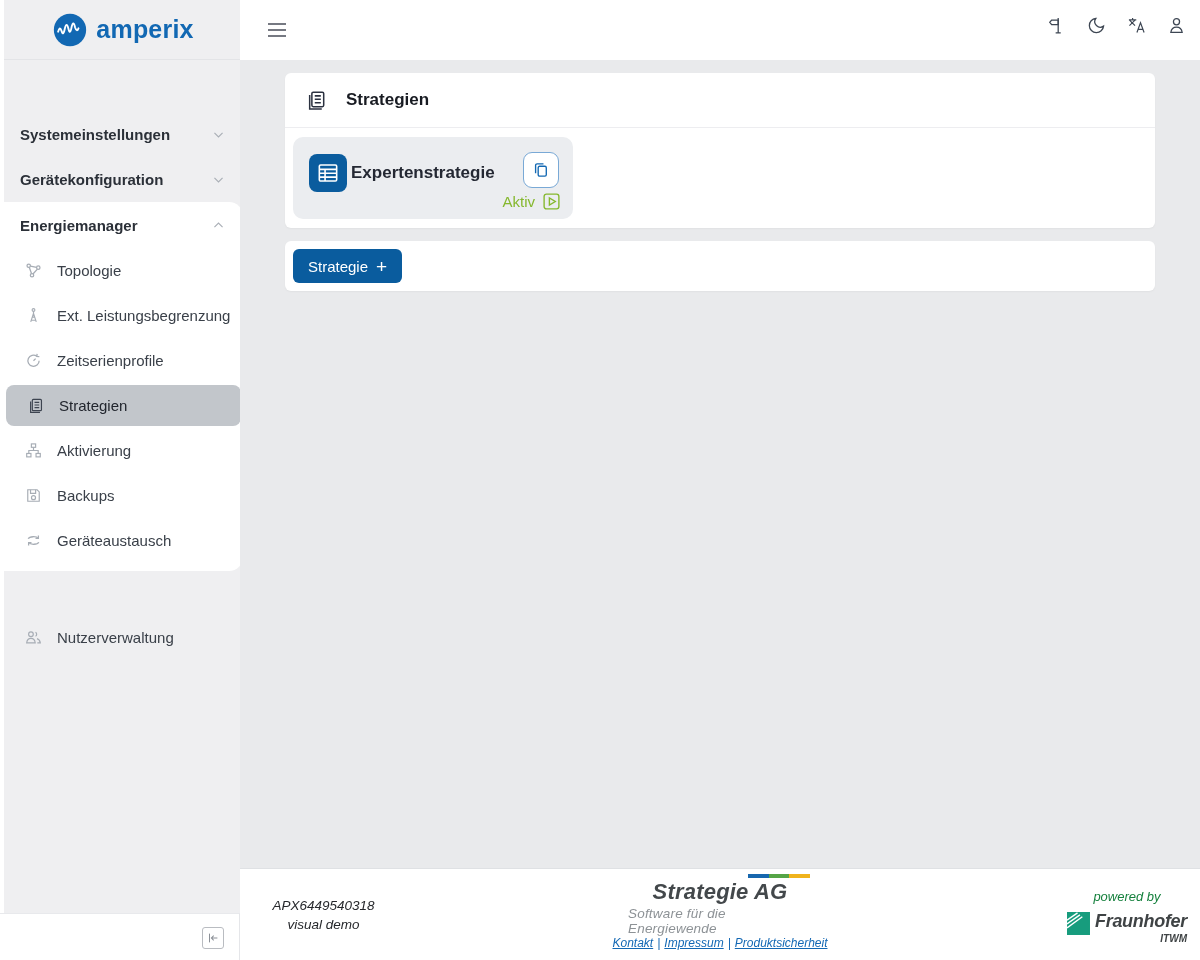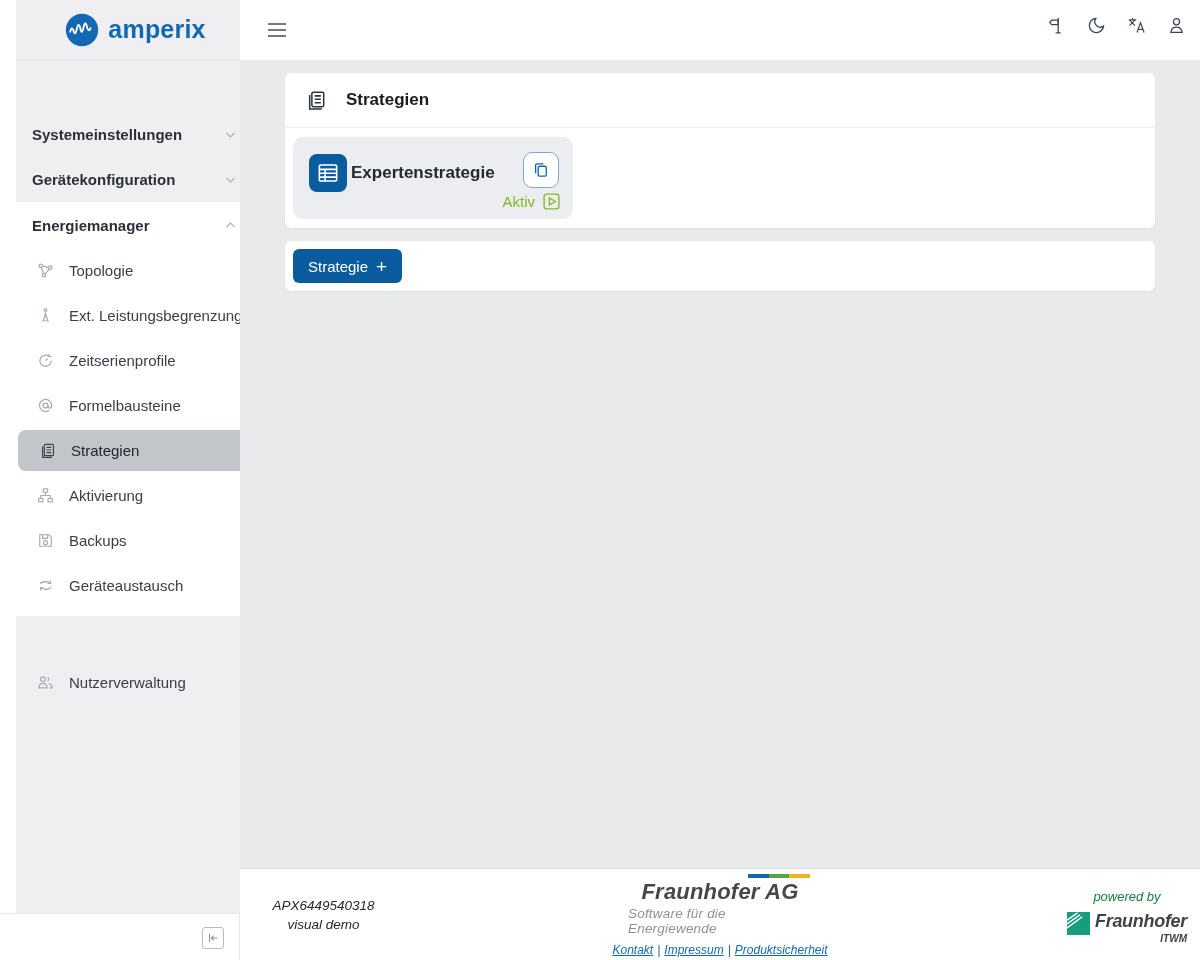--- a/index.html
+++ b/index.html
@@ -19,21 +19,21 @@
   }
   *{margin:0;padding:0;box-sizing:border-box;}
   html,body{width:1200px;height:960px;}
   body{
     font-family:"Liberation Sans","DejaVu Sans",sans-serif;
     position:relative;background:#fff;overflow:hidden;
     color:var(--txt-dark);
   }
   svg{display:block;}
   
-  .sidebar{position:absolute;left:16px;top:0;width:240px;height:913px;
+  .sidebar{position:absolute;left:4px;top:0;width:240px;height:913px;
     background:var(--sidebar-bg);border-right:1px solid #dfe0e4;}
   .logo-row{height:60px;display:flex;align-items:center;justify-content:center;
     gap:9px;border-bottom:1px solid #e3e4e7;}
   .logo-mark{width:34px;height:34px;}
   .logo-text{font-size:25px;font-weight:700;color:var(--logo-blue);letter-spacing:.2px;}
   .section{height:31px;display:flex;align-items:center;justify-content:space-between;
     padding:0 18px 0 16px;cursor:pointer;}
   .section .sec-label{font-size:15px;font-weight:700;color:#2b3038;}
   .chev{color:#a9aeb6;}
   .sec-analyse{margin-top:9px;}
@@ -104,21 +104,21 @@
     flex-direction:column;align-items:center;}
   .ww-logo{width:184px;display:flex;flex-direction:column;align-items:flex-end;}
   .color-bar{display:flex;width:62px;height:4px;margin-right:2px;}
   .color-bar span{flex:1;}
   .cb-blue{background:var(--bar-blue);} .cb-green{background:var(--bar-green);}
   .cb-yellow{background:var(--bar-yellow);}
   .ww-name{align-self:center;font-size:22px;font-weight:700;color:#43484b;
     letter-spacing:.2px;margin-top:1px;}
   .ww-tagline{align-self:center;font-size:13.5px;color:#8d9296;letter-spacing:.2px;
     margin-top:1px;}
-  .ww-links{margin-top:7px;font-size:12px;}
+  .ww-links{font-size:12px;}
   .ww-links a{color:#1368b4;text-decoration:underline;cursor:pointer;}
   .ww-links .sep{color:#1368b4;margin:0 4px;}
   .fh-block{position:absolute;right:13px;top:20px;width:120px;text-align:center;}
   .powered{font-size:13px;color:#15803d;margin-bottom:8px;}
   .fh-logo{display:flex;align-items:flex-start;gap:5px;justify-content:center;}
   .fh-mark{width:23px;height:23px;}
   .fh-textcol{display:flex;flex-direction:column;align-items:flex-end;}
   .fh-name{font-size:18px;font-weight:700;color:#3f4345;letter-spacing:-.3px;
     line-height:18px;}
   .fh-sub{font-size:10px;font-weight:700;color:#3f4345;margin-top:3px;padding-left:44px;}
@@ -193,31 +193,20 @@
           <span class="item-icon">
             <svg viewBox="0 0 16 16">
               <g fill="none" stroke="currentColor" stroke-width="1.2">
                 <path d="M13.3 8.2a5.3 5.3 0 1 1-2.2-4.3"></path>
                 <path d="M11.4 1.7l-.3 2.4 2.4.3"></path>
                 <path d="M8 8.2l2-2"></path>
               </g>
             </svg>
           </span>
           <span class="item-label">Zeitserienprofile</span>
-        </div>
-        <div class="item">
-          <span class="item-icon">
-            <svg viewBox="0 0 16 16">
-              <g fill="none" stroke="currentColor" stroke-width="1.2">
-                <circle cx="8" cy="8" r="2.3"></circle>
-                <path d="M10.3 8c0 1.6.6 2.4 1.6 2.4 1.2 0 1.8-1 1.8-2.4a5.7 5.7 0 1 0-2.2 4.5"></path>
-              </g>
-            </svg>
-          </span>
-          <span class="item-label">Formelbausteine</span>
         </div>
         <div class="item selected">
           <span class="item-icon">
             <svg viewBox="0 0 16 16">
               <g fill="none" stroke="currentColor" stroke-width="1.1">
                 <rect x="5" y="2.3" width="8.6" height="10.6" rx="1"></rect>
                 <path d="M7.1 5h4.4M7.1 7.5h4.4M7.1 10h4.4"></path>
                 <path d="M3.4 4.3v10.2h8.8"></path>
               </g>
             </svg>
@@ -395,21 +384,21 @@
     <div>visual demo</div>
   </div>
 
   <div class="ww-block">
     <div class="ww-logo">
       <span class="color-bar">
         <span class="cb-blue"></span>
           <span class="cb-green"></span>
           <span class="cb-yellow"></span>
       </span>
-      <span class="ww-name">Fraunhofer AG</span>
+      <span class="ww-name">Strategie AG</span>
       <span class="ww-tagline">Software für die Energiewende</span>
     </div>
     <div class="ww-links">
       <a>Kontakt</a><span class="sep">|</span><a>Impressum</a><span class="sep">|</span><a>Produktsicherheit</a>
     </div>
   </div>
 
   <div class="fh-block">
     <div class="powered">powered by</div>
     <div class="fh-logo">

